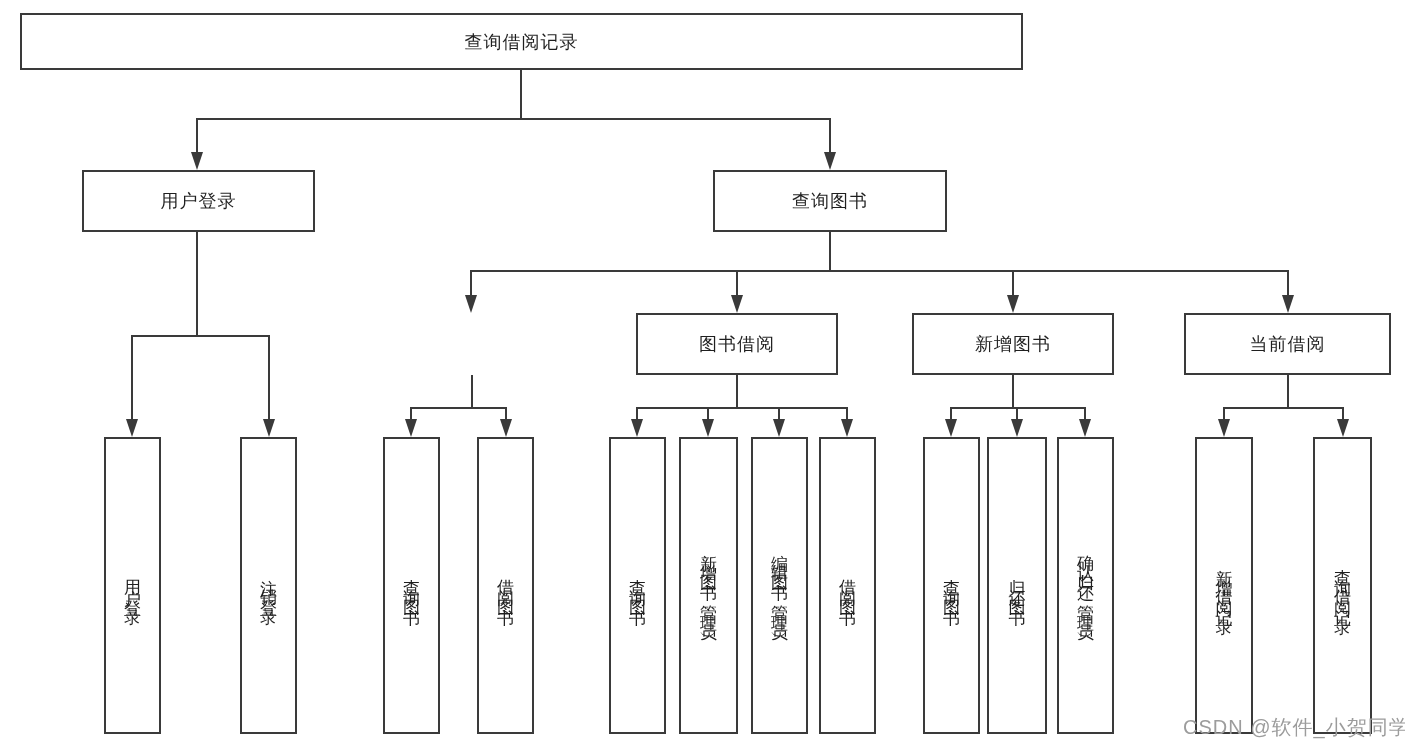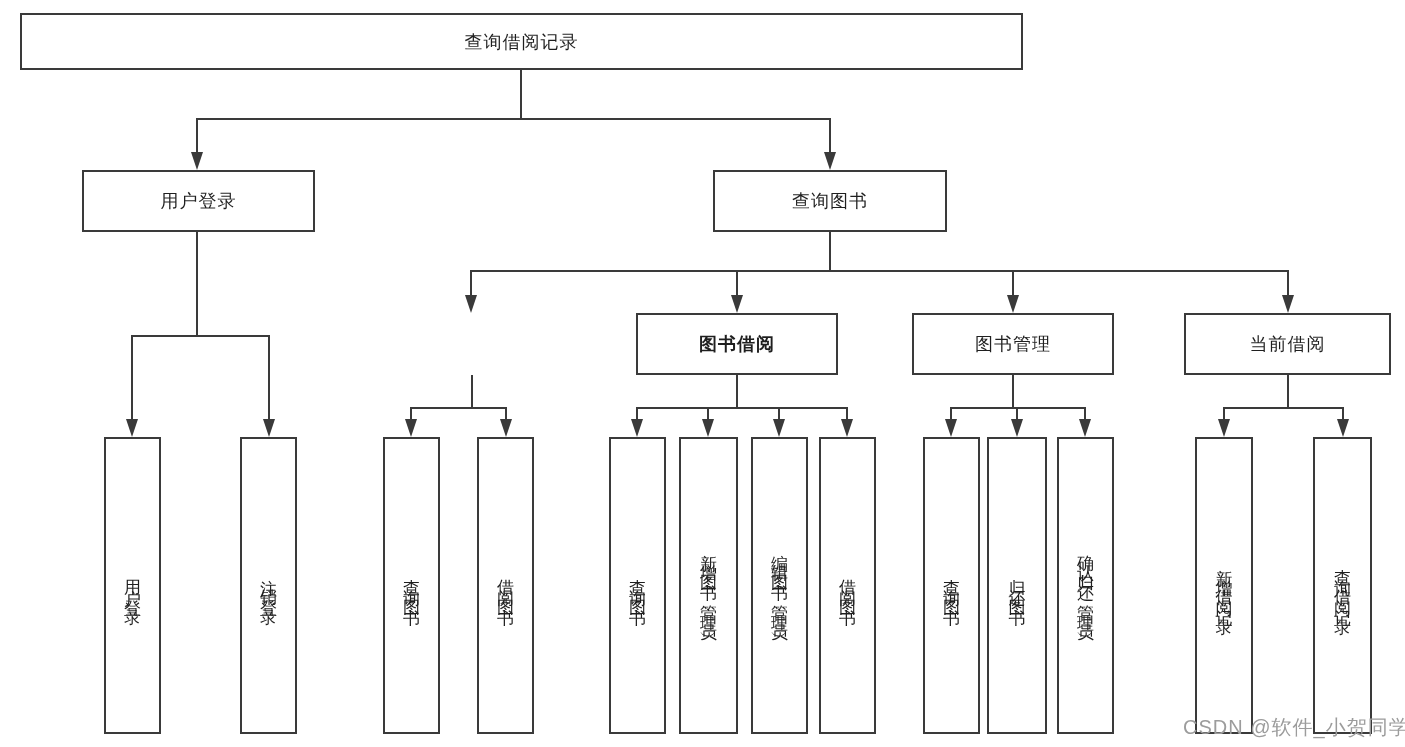--- a/index.html
+++ b/index.html
@@ -65,25 +65,25 @@
   <div class="hline" style="left:471px;top:270px;width:817px;"></div>
   <div class="vline" style="left:470px;top:270px;height:27px;"></div>
   <div class="ahead" style="left:465px;top:295px;"></div>
   <div class="vline" style="left:736px;top:270px;height:27px;"></div>
   <div class="ahead" style="left:731px;top:295px;"></div>
   <div class="vline" style="left:1012px;top:270px;height:27px;"></div>
   <div class="ahead" style="left:1007px;top:295px;"></div>
   <div class="vline" style="left:1287px;top:270px;height:27px;"></div>
   <div class="ahead" style="left:1282px;top:295px;"></div>
 
-  <div class="node" style="left:636px;top:313px;width:202px;height:62px;font-weight:bold;">
+  <div class="node" style="left:636px;top:313px;width:202px;height:62px;">
     <span>图书借阅</span>
   </div>
   <div class="node" style="left:912px;top:313px;width:202px;height:62px;">
-    <span>图书管理</span>
+    <span>新增图书</span>
   </div>
   <div class="node" style="left:1184px;top:313px;width:207px;height:62px;">
     <span>当前借阅</span>
   </div>
 
   <div class="vline" style="left:471px;top:375px;height:32px;"></div>
   <div class="hline" style="left:411px;top:407px;width:96px;"></div>
   <div class="vline" style="left:410px;top:407px;height:14px;"></div>
   <div class="ahead" style="left:405px;top:419px;"></div>
   <div class="vline" style="left:505px;top:407px;height:14px;"></div>

